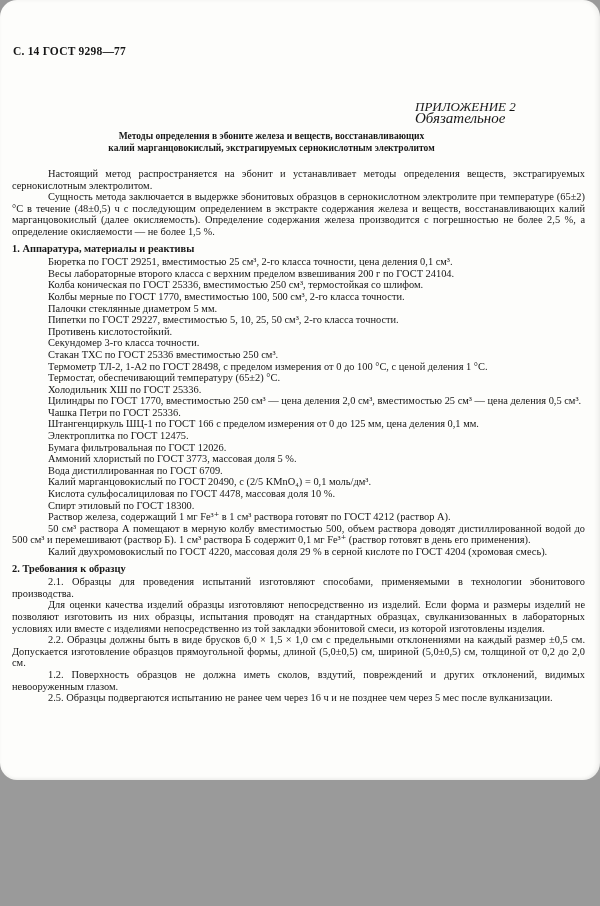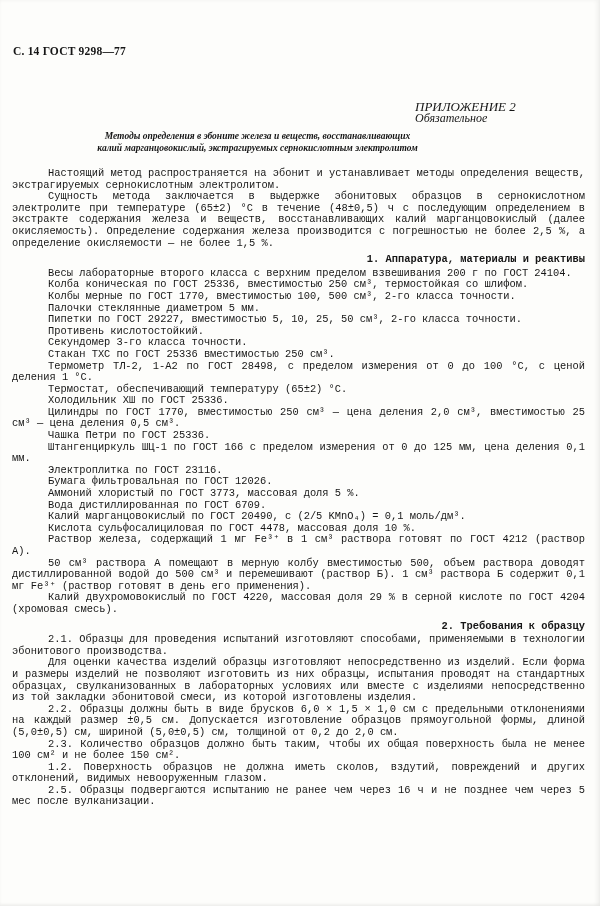--- a/index.html
+++ b/index.html
@@ -1,47 +1,48 @@
 <!DOCTYPE html>
 <html><head>
 <meta charset="utf-8">
 <style>
   html,body{margin:0;padding:0;background:#9a9a9a;}
   .page{
     position:relative;
-    width:600px;height:906px;
+    width:600px;height:780px;
     margin:0 auto;
     background:#fdfdfb;
     box-shadow:inset -3px 0 4px rgba(0,0,0,0.05), inset 0 -2px 3px rgba(0,0,0,0.04);
     font-family:"Liberation Serif","DejaVu Serif",serif;
     color:#161616;
     overflow:hidden;
+    border-radius:17px;
   }
   .hdr{
     position:absolute;left:13px;top:45px;
     font-weight:bold;font-size:11.5px;letter-spacing:.2px;
   }
   .annex{
     position:absolute;left:415px;top:77px;
     font-style:italic;line-height:11.5px;
   }
   .annex .a1{font-weight:normal;font-size:13px;margin-top:24px;}
-  .annex .a2{font-size:12px;font-family:Liberation Serif, serif;}
+  .annex .a2{font-size:15px;font-family:Liberation Serif, serif;}
   .doctitle{
-    position:absolute;left:12px;top:131px;
+    position:absolute;left:26px;top:131px;
     width:573px;padding-right:82px;box-sizing:border-box;
-    text-align:center;font-weight:bold;font-size:9.5px;line-height:11.5px;font-style:italic;
+    text-align:center;font-weight:bold;font-size:9.5px;line-height:11.5px;
   }
   .body{
     position:absolute;left:12px;top:168px;width:573px;
-    font-size:10.4px;line-height:11.6px;text-align:justify;font-family:Liberation Mono, monospace;
+    font-size:10.4px;line-height:11.6px;text-align:justify;
   }
   .body p{margin:0;text-indent:36px;}
   .body h3{
-    margin:5px 0 2px 0;text-align:right;text-indent:0;
+    margin:5px 0 2px 0;text-align:left;text-indent:0;
     font-size:10.4px;font-weight:bold;
   }
 </style>
 </head>
 <body>
 
 <div class="page">
 
   <div class="hdr">С. 14 ГОСТ 9298—77</div>
 
@@ -54,47 +55,48 @@
     <div>Методы определения в эбоните железа и веществ, восстанавливающих</div>
     <div>калий марганцовокислый, экстрагируемых сернокислотным электролитом</div>
   </div>
 
   <div class="body">
     <p>Настоящий метод распространяется на эбонит и устанавливает методы определения веществ, экстрагируемых сернокислотным электролитом.</p>
     <p>Сущность метода заключается в выдержке эбонитовых образцов в сернокислотном электролите при температуре (65±2) °С в течение (48±0,5) ч с последующим определением в экстракте содержания железа и веществ, восстанавливающих калий марганцовокислый (далее окисляемость). Определение содержания железа производится с погрешностью не более 2,5 %, а определение окисляемости — не более 1,5 %.</p>
 
     <h3>1.  Аппаратура, материалы и реактивы</h3>
 
+    <p>Бюретка по ГОСТ 29251, вместимостью 25 см³, 2-го класса точности, цена деления 0,1 см³.</p>
     <p>Весы лабораторные второго класса с верхним пределом взвешивания 200 г по ГОСТ 24104.</p>
     <p>Колба коническая по ГОСТ 25336, вместимостью 250 см³, термостойкая со шлифом.</p>
     <p>Колбы мерные по ГОСТ 1770, вместимостью 100, 500 см³, 2-го класса точности.</p>
     <p>Палочки стеклянные диаметром 5 мм.</p>
     <p>Пипетки по ГОСТ 29227, вместимостью 5, 10, 25, 50 см³, 2-го класса точности.</p>
     <p>Противень кислотостойкий.</p>
     <p>Секундомер 3-го класса точности.</p>
     <p>Стакан ТХС по ГОСТ 25336 вместимостью 250 см³.</p>
     <p>Термометр ТЛ-2, 1-А2 по ГОСТ 28498, с пределом измерения от 0 до 100 °С, с ценой деления 1 °С.</p>
     <p>Термостат, обеспечивающий температуру (65±2) °С.</p>
     <p>Холодильник ХШ по ГОСТ 25336.</p>
     <p>Цилиндры по ГОСТ 1770, вместимостью 250 см³ — цена деления 2,0 см³, вместимостью 25 см³ — цена деления 0,5 см³.</p>
     <p>Чашка Петри по ГОСТ 25336.</p>
     <p>Штангенциркуль ШЦ-1 по ГОСТ 166 с пределом измерения от 0 до 125 мм, цена деления 0,1 мм.</p>
-    <p>Электроплитка по ГОСТ 23116.</p>
+    <p>Электроплитка по ГОСТ 12475.</p>
     <p>Бумага фильтровальная по ГОСТ 12026.</p>
     <p>Аммоний хлористый по ГОСТ 3773, массовая доля 5 %.</p>
     <p>Вода дистиллированная по ГОСТ 6709.</p>
     <p>Калий марганцовокислый по ГОСТ 20490, с (2/5 KMnO₄) = 0,1 моль/дм³.</p>
     <p>Кислота сульфосалициловая по ГОСТ 4478, массовая доля 10 %.</p>
+    <p>Спирт этиловый по ГОСТ 18300.</p>
     <p>Раствор железа, содержащий 1 мг Fe³⁺ в 1 см³ раствора готовят по ГОСТ 4212 (раствор А).</p>
     <p>50 см³ раствора А помещают в мерную колбу вместимостью 500, объем раствора доводят дистиллированной водой до 500 см³ и перемешивают (раствор Б). 1 см³ раствора Б содержит 0,1 мг Fe³⁺ (раствор готовят в день его применения).</p>
     <p>Калий двухромовокислый по ГОСТ 4220, массовая доля 29 % в серной кислоте по ГОСТ 4204 (хромовая смесь).</p>
 
     <h3>2.  Требования к образцу</h3>
 
     <p>2.1.  Образцы для проведения испытаний изготовляют способами, применяемыми в технологии эбонитового производства.</p>
     <p>Для оценки качества изделий образцы изготовляют непосредственно из изделий. Если форма и размеры изделий не позволяют изготовить из них образцы, испытания проводят на стандартных образцах, свулканизованных в лабораторных условиях или вместе с изделиями непосредственно из той закладки эбонитовой смеси, из которой изготовлены изделия.</p>
     <p>2.2.  Образцы должны быть в виде брусков 6,0 × 1,5 × 1,0 см с предельными отклонениями на каждый размер ±0,5 см. Допускается изготовление образцов прямоугольной формы, длиной (5,0±0,5) см, шириной (5,0±0,5) см, толщиной от 0,2 до 2,0 см.</p>
-    <p>2.3.  Количество образцов должно быть таким, чтобы их общая поверхность была не менее 100 см² и не более 150 см².</p>
     <p>1.2.  Поверхность образцов не должна иметь сколов, вздутий, повреждений и других отклонений, видимых невооруженным глазом.</p>
     <p>2.5.  Образцы подвергаются испытанию не ранее чем через 16 ч и не позднее чем через 5 мес после вулканизации.</p>
   </div>
 
 </div>
 
 </body></html>

